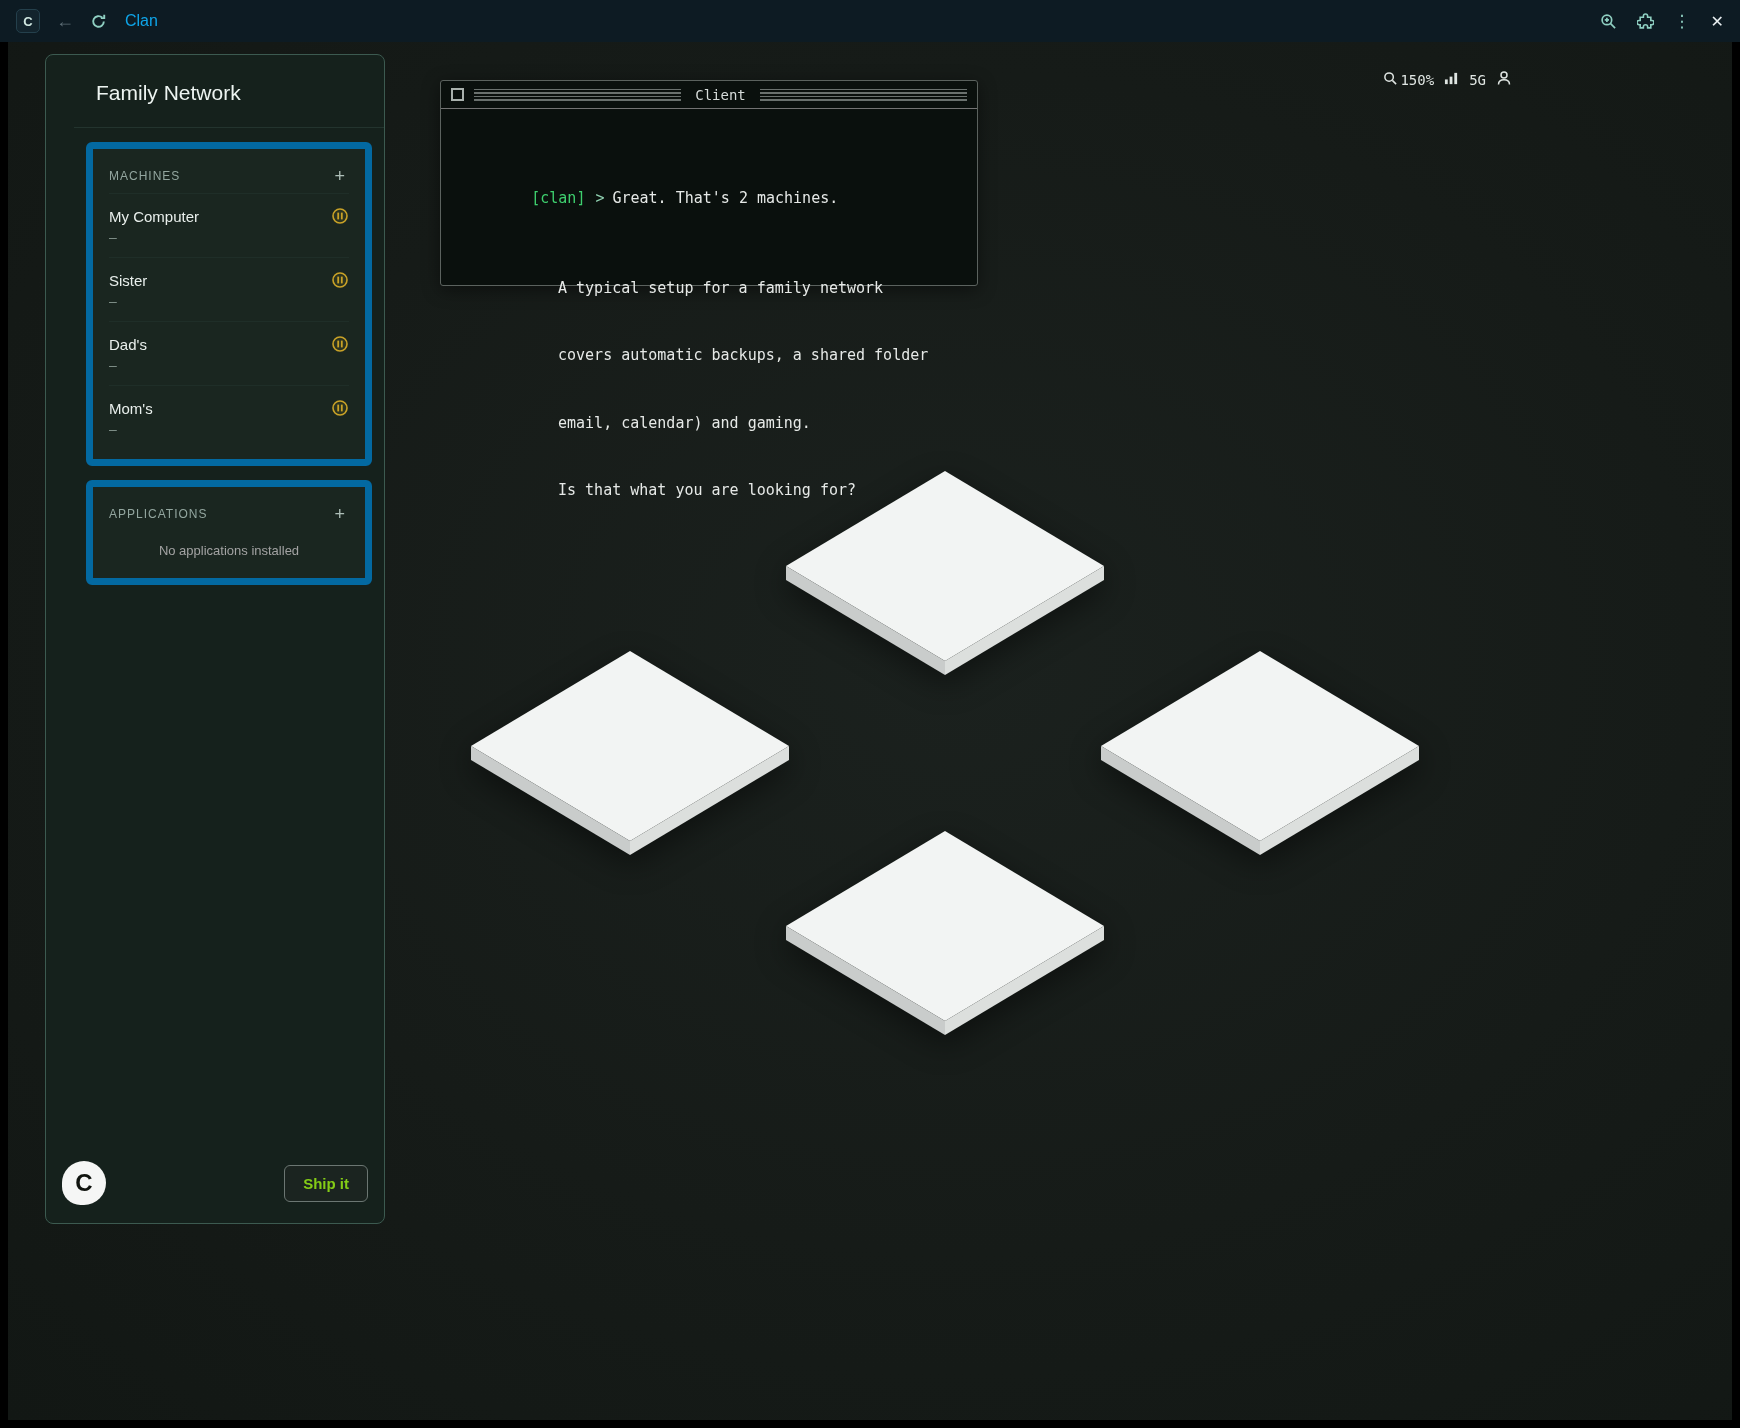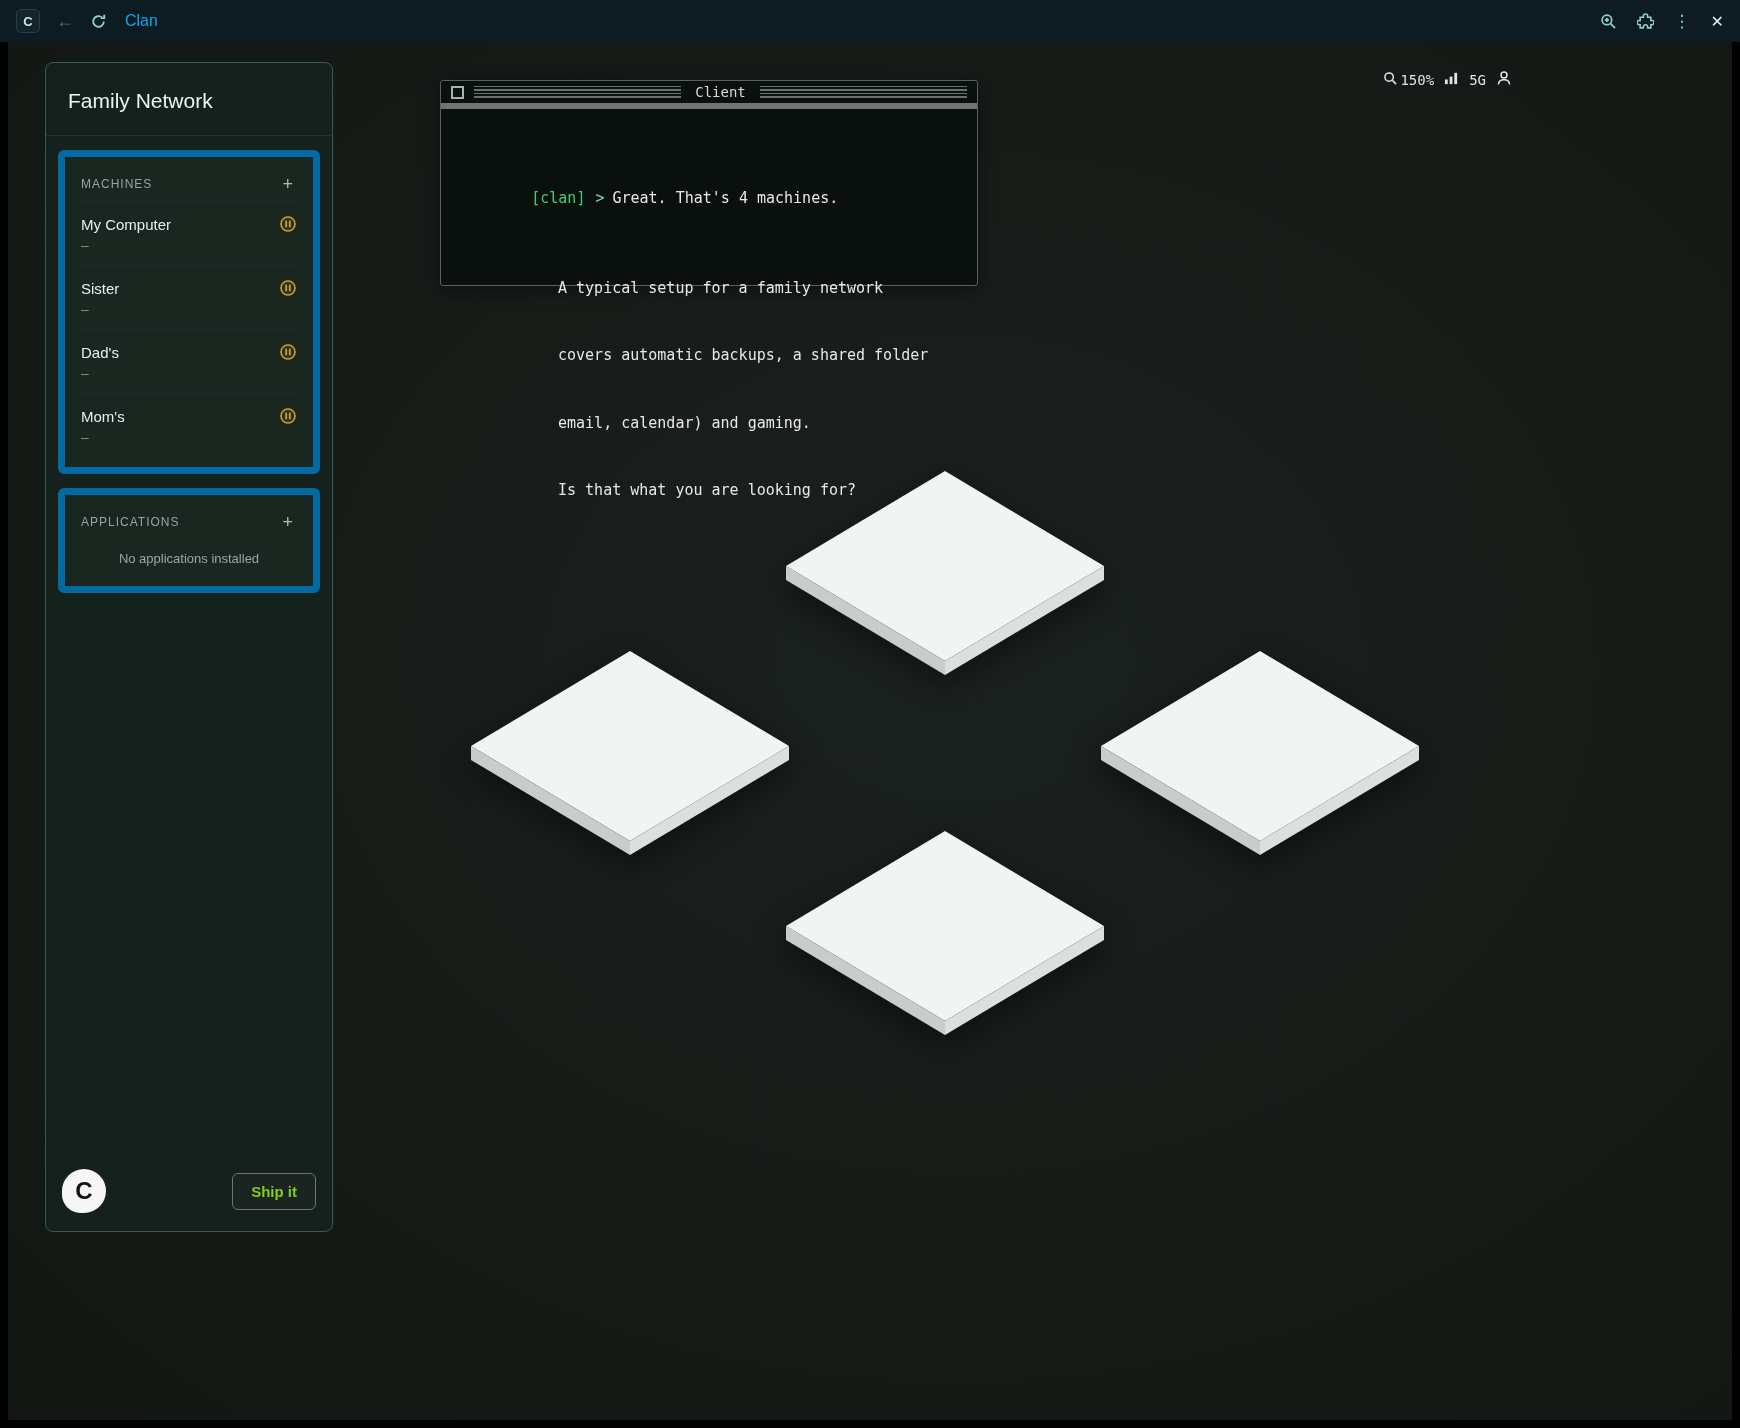--- a/index.html
+++ b/index.html
@@ -21,22 +21,22 @@
   
   .stage { position:absolute; top:42px; left:8px; width:1724px; height:1378px;
            background:radial-gradient(ellipse at 55% 45%, #1b211e 0%, #161b18 55%, #121714 100%); }
 
   
   .statusbar { position:absolute; top:28px; right:220px; display:flex; align-items:center; gap:10px;
                color:#dfe5e2; font-family:"DejaVu Sans Mono", monospace; font-size:14px; }
   .statusbar .tight { display:flex; align-items:center; gap:2px; }
 
   
-  .sidebar { position:absolute; left:37px; top:20px; width:288px; height:1170px;
-             background:#15211c; border:1px solid #3c5a50; border-radius:8px; }
+  .sidebar { position:absolute; left:37px; top:12px; width:340px; height:1170px;
+             background:#15211c; border:1px solid #3c5a50; border-radius:8px;padding-left:28px; }
   .sidebar-title { font-size:21px; font-weight:500; color:#edf4f1; padding:26px 22px 22px 22px;
                    border-bottom:1px solid #23342e; }
   .card { margin:14px 12px; background:#1a2620; border:7px solid #0369a1; border-radius:6px; padding:6px 16px 10px 16px; }
   .card-head { display:flex; align-items:center; justify-content:space-between; padding:10px 0 6px 0; }
   .card-label { font-size:12px; letter-spacing:1px; color:#93a69f; }
   .add-btn { background:none; border:none; color:#aebfb8; font-size:18px; line-height:1; cursor:pointer; padding:2px 4px; }
   .machine { padding:13px 0 12px 0; border-top:1px solid #1f2e28; cursor:pointer; }
   .machine:first-of-type { border-top:none; }
   .machine-top { display:flex; align-items:center; justify-content:space-between; }
   .machine-name { font-size:15px; color:#e9efec; }
@@ -46,21 +46,21 @@
                     display:flex; align-items:center; justify-content:space-between; }
   .clan-logo { width:44px; height:44px; border-radius:50% 50% 50% 42%; background:#f5f6f5;
                display:flex; align-items:center; justify-content:center; color:#10140f; font-weight:800; font-size:24px; }
   .ship-btn { background:#1b2420; border:1px solid #6b7672; border-radius:6px; color:#84cc16;
               font-weight:bold; font-size:15px; padding:9px 18px; cursor:pointer; font-family:inherit; }
 
   
   .terminal { position:absolute; left:432px; top:38px; width:538px; height:206px;
               background:#0a100d; border:1px solid #5b625e; border-radius:3px; box-shadow:0 4px 18px rgba(0,0,0,.45); }
   .term-titlebar { height:28px; display:flex; align-items:center; gap:10px; padding:0 10px;
-                   border-bottom:6px solid #737373; }
+                   border-bottom:1px solid #737373; }
   .term-sq { width:13px; height:13px; border:2px solid #a9b1ad; display:inline-block; }
   .term-lines { flex:1; height:12px;
                 background:repeating-linear-gradient(to bottom, #6a716e 0 1.5px, transparent 1.5px 3.4px); }
   .term-title { font-family:"DejaVu Sans Mono", monospace; font-size:14px; color:#d6dbd9; padding:0 4px; }
   .term-body { padding:10px 18px; font-family:"DejaVu Sans Mono", monospace; font-size:15px;
                line-height:22.5px; color:#e6e9e7; white-space:pre; }
   .prompt { color:#3ecf6e; }
   .arrow { color:#8fd0b0; padding:0 8px 0 10px; }
   .t-indent { padding-left: 99px; }
 
@@ -211,21 +211,21 @@
 
   <div class="terminal">
     <div class="term-titlebar">
       <span class="term-sq"></span>
       <span class="term-lines"></span>
       <span class="term-title">Client</span>
       <span class="term-lines"></span>
     </div>
     <div class="term-body">
       <div class="t-line">
-        <span class="prompt">[clan]</span><span class="arrow">&gt;</span><span>Great. That's 4 machines.</span>
+        <span class="prompt">[clan]</span><span class="arrow">&gt;</span><span>Great. That's 2 machines.</span>
       </div>
       <div class="t-line t-indent">A typical setup for a family network</div>
       <div class="t-line t-indent">covers automatic backups, a shared folder</div>
       <div class="t-line t-indent">email, calendar) and gaming.</div>
       <div class="t-line t-indent">Is that what you are looking for?</div>
     </div>
   </div>
 
   <div class="tile tile-top">
     <svg width="320" height="206" viewBox="0 0 320 206">

